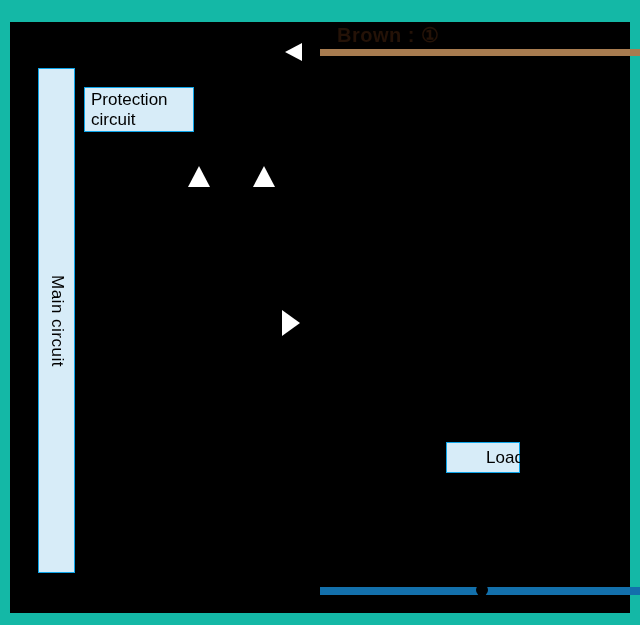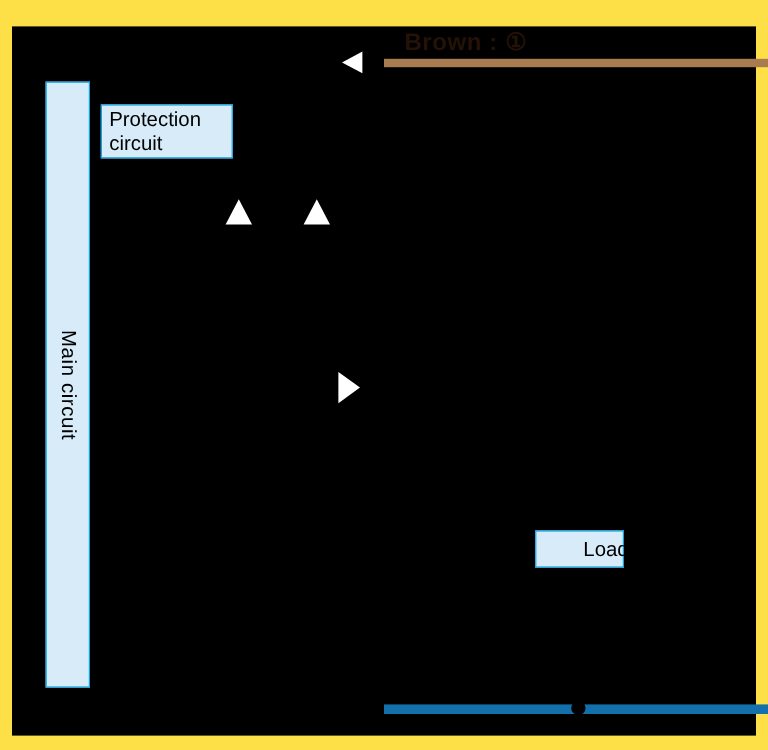--- a/index.html
+++ b/index.html
@@ -1,21 +1,21 @@
 <!DOCTYPE html>
 <html><head>
 <meta charset="utf-8">
 <style>
   html, body { margin: 0; padding: 0; background: #ffffff; }
   * { box-sizing: border-box; }
   .page {
     position: relative;
     width: 640px;
     height: 625px;
-    background: #fde047;
+    background: #14b8a6;
     font-family: "Liberation Sans", sans-serif;
     overflow: hidden;
   }
   .canvas {
     position: absolute;
     left: 10px; top: 22px;
     width: 620px; height: 591px;
     background: #000000;
   }
   

